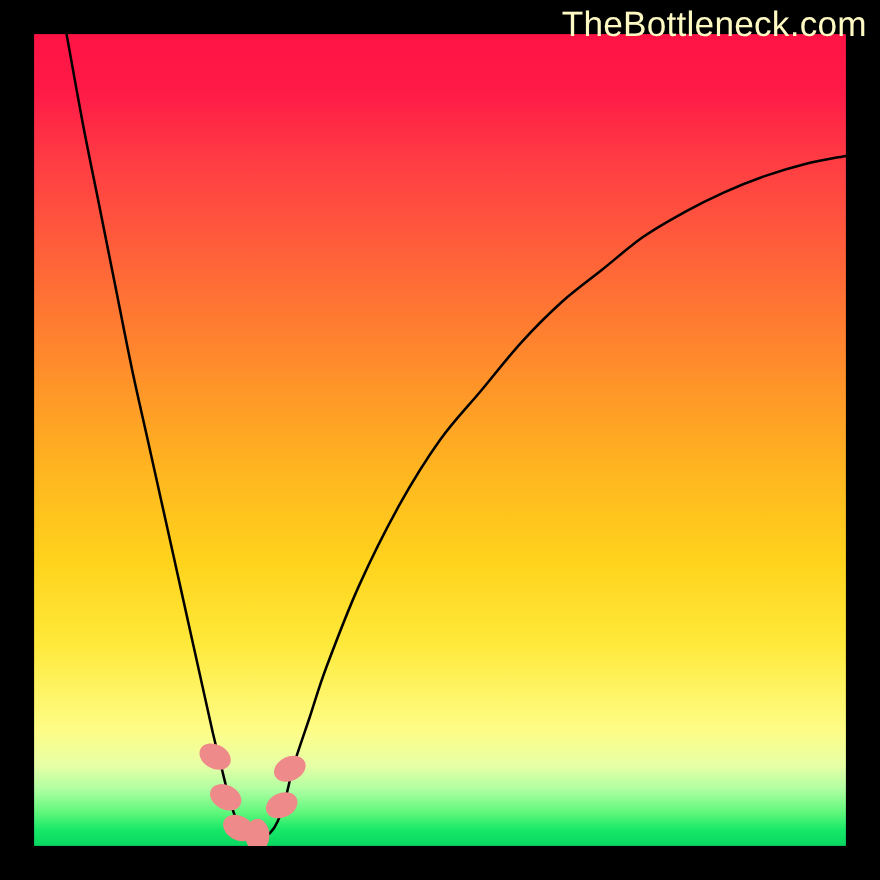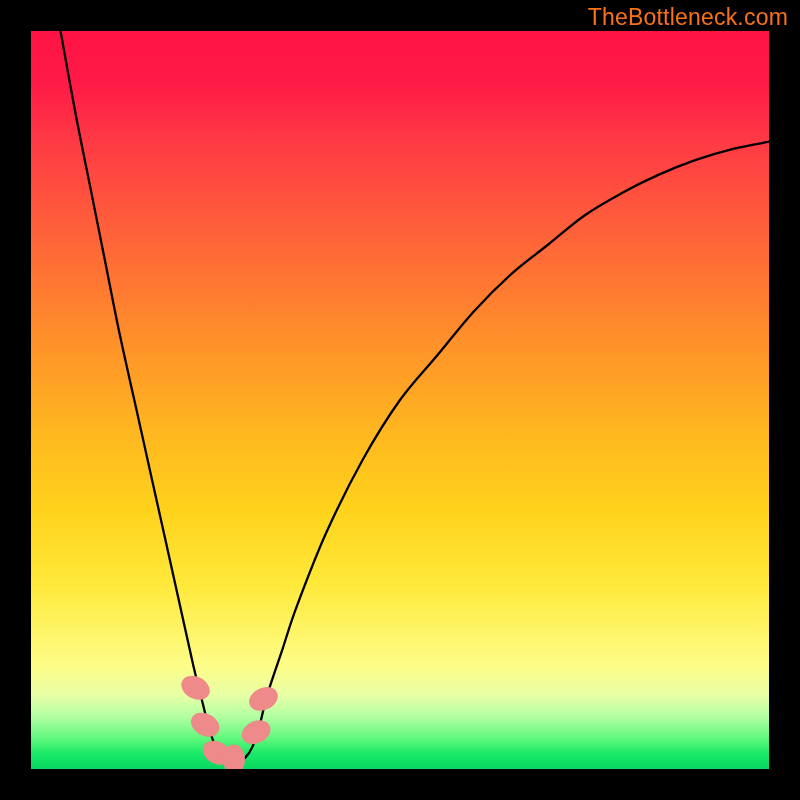--- a/index.html
+++ b/index.html
@@ -49,22 +49,22 @@
       #b0ffa2 93%,
       #5cf77a 96%,
       #18e868 98%,
       #08d760 100%
     );
   }
   .watermark {
     position: absolute;
     top: 4px;
     right: 12px;
-    color: #f97316;
-    font-size: 23px;
+    color: #fef9c3;
+    font-size: 32px;
     font-weight: 400;
     letter-spacing: 0.2px;
     user-select: none;
   }
   svg.curve {
     position: absolute;
     left: 0;
     top: 0;
     width: 738px;
     height: 738px;

